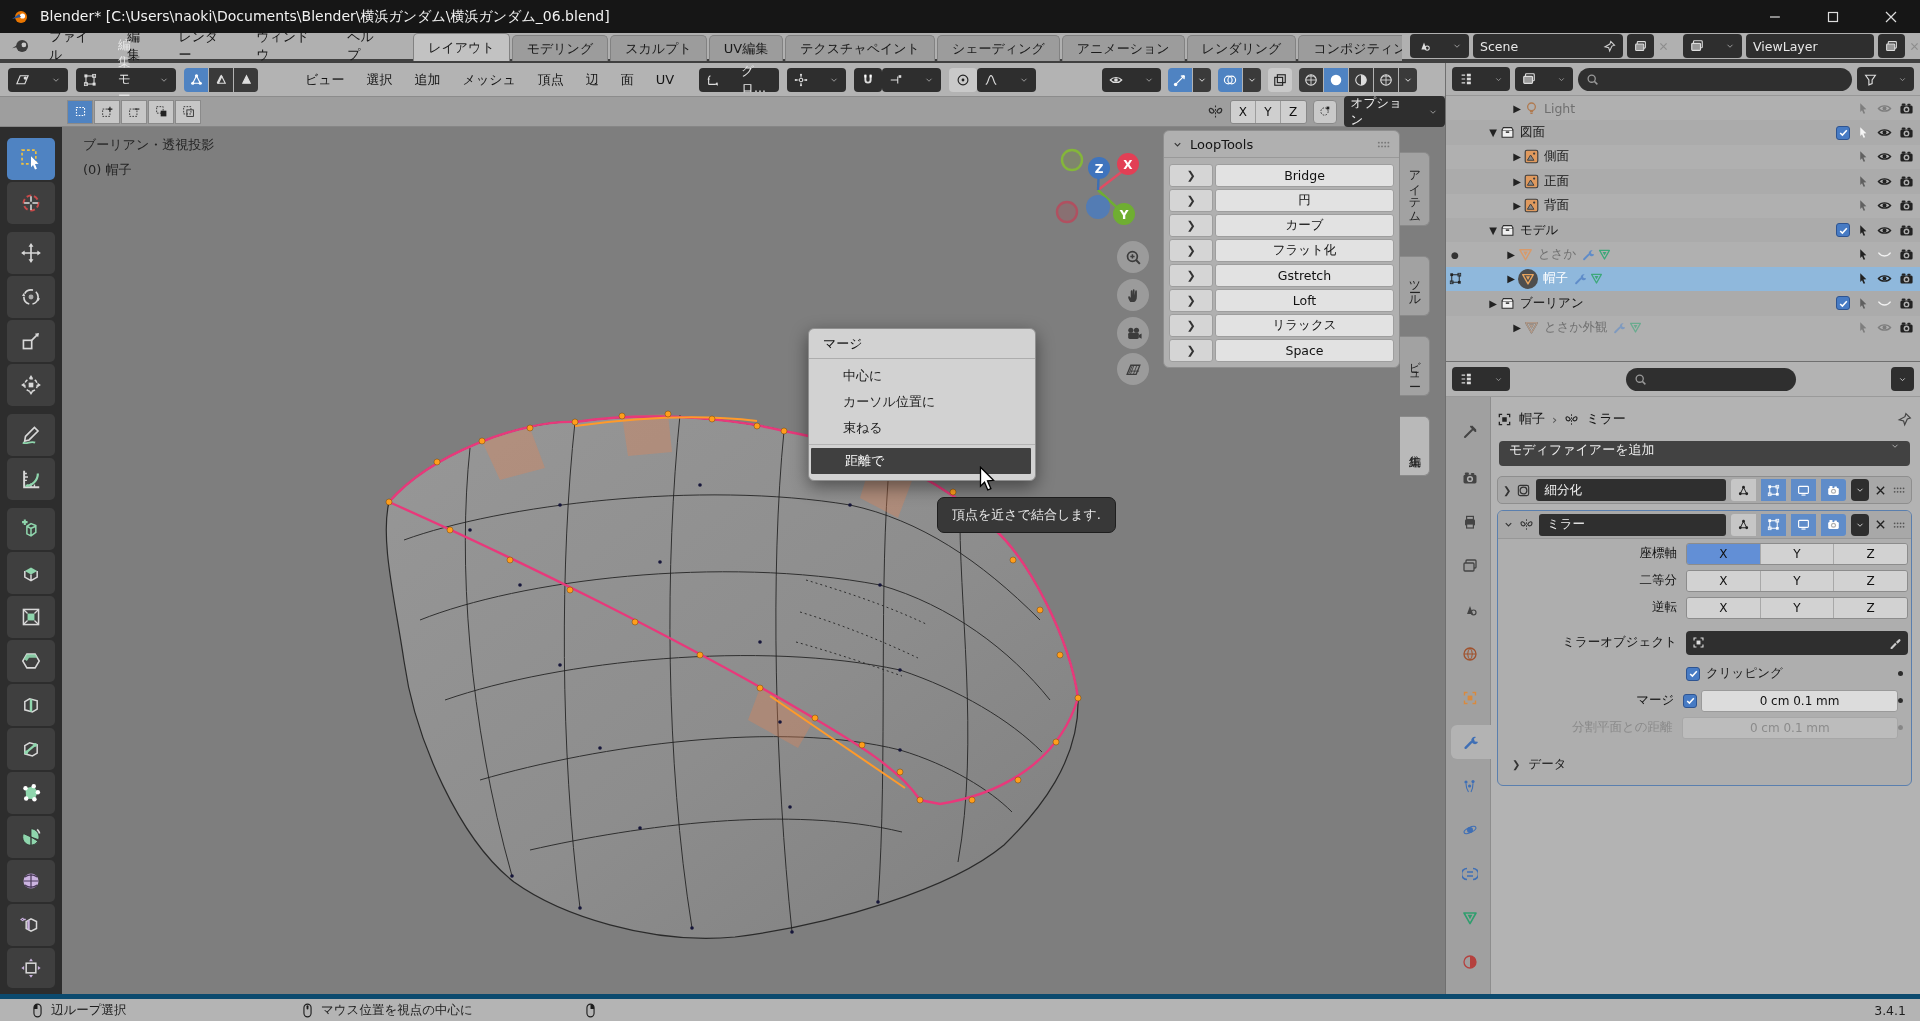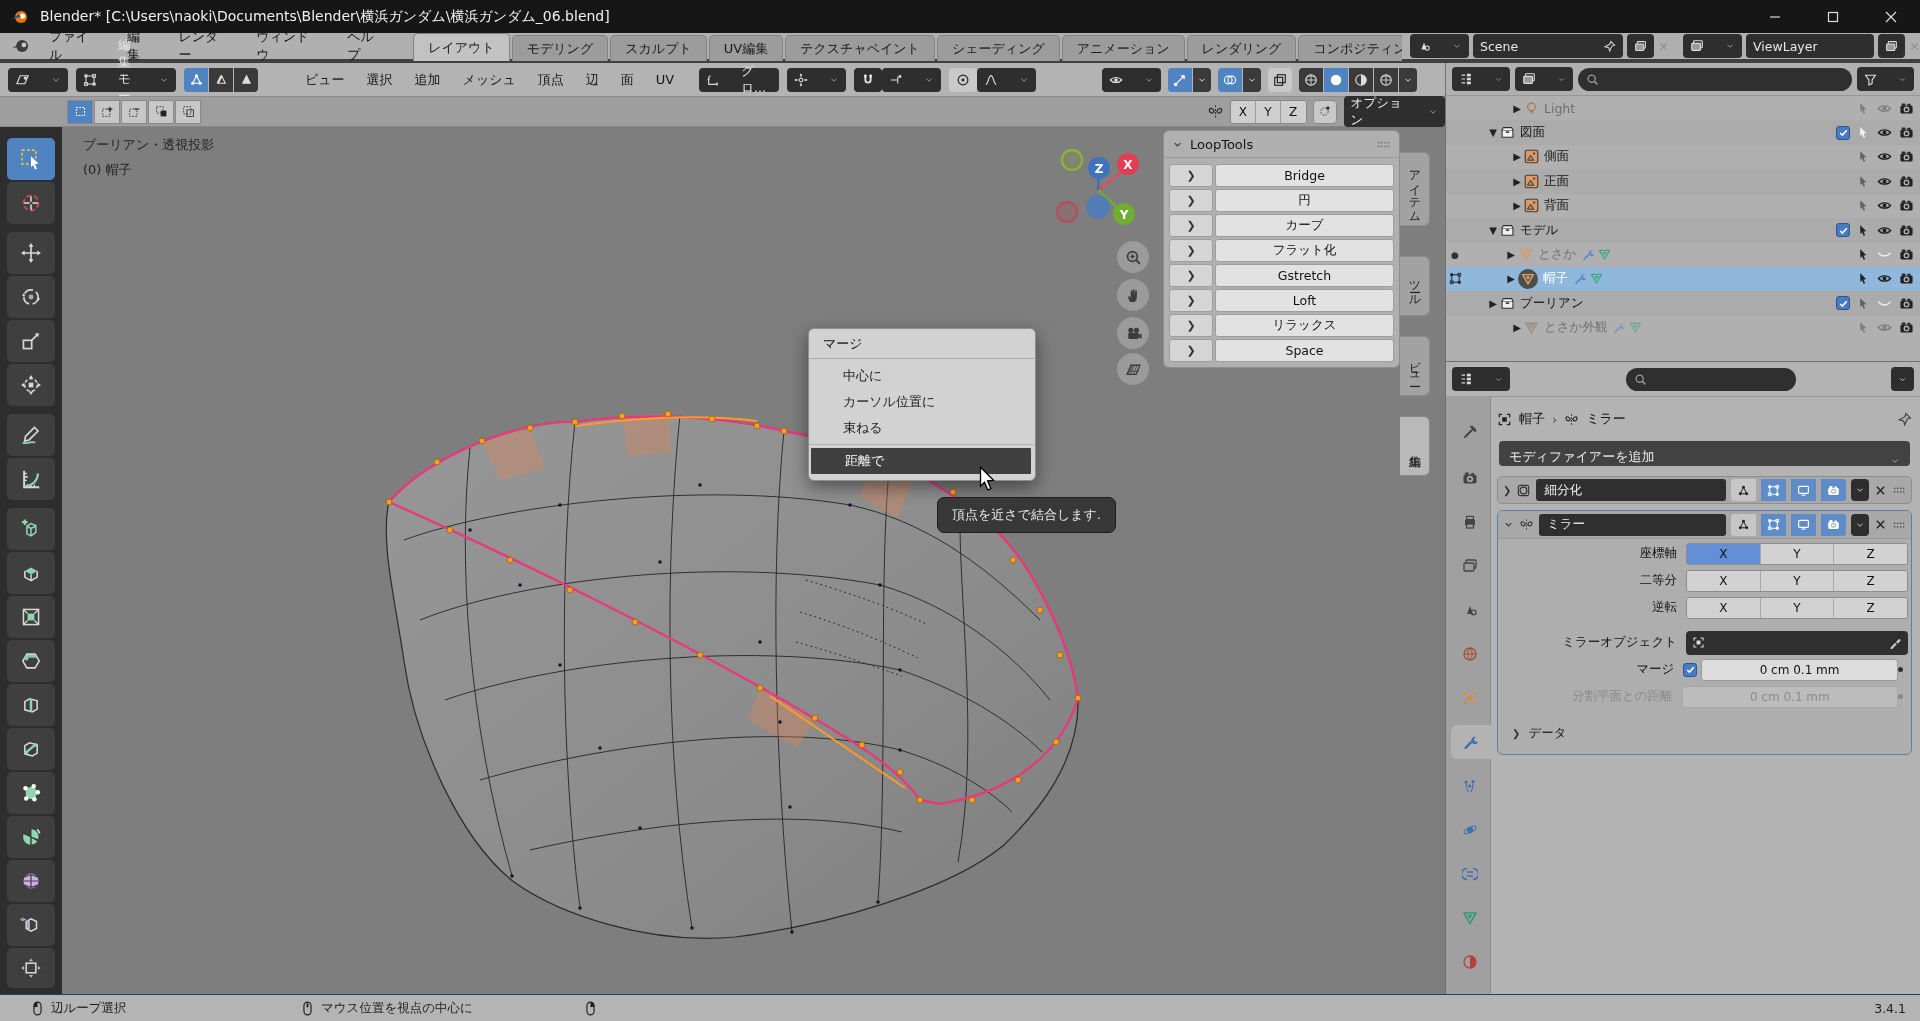--- a/index.html
+++ b/index.html
@@ -79,39 +79,39 @@
   .chkbx{width:14px;height:14px;background:#477bc4;border-radius:3px;border:1px solid #2e5491;display:flex;align-items:center;justify-content:center}
 
   
   .props{position:absolute;left:1445px;top:362px;width:475px;height:632px;background:#b3b3b3;border-left:1px solid #6f6f6f}
   .phead{height:35px;display:flex;align-items:center;padding:0 6px;gap:6px;border-bottom:1px solid #9a9a9a}
   .ptabs{position:absolute;left:0;top:35px;width:45px;height:597px;background:#a0a0a0;border-right:1px solid #8d8d8d}
   .ptab{position:absolute;left:3px;width:42px;height:34px;display:flex;align-items:center;justify-content:center;color:#3a3a3a}
   .ptab.on{background:#b3b3b3;border-radius:6px 0 0 6px;left:5px;width:40px}
   .pbody{position:absolute;left:45px;top:35px;right:0;bottom:0;padding:8px 8px 0 6px}
   .crumb{display:flex;align-items:center;gap:7px;height:28px;color:#141414}
-  .addmod{height:25px;background:#424242;border-radius:4px;color:#ececec;display:flex;align-items:flex-end;justify-content:space-between;padding:0 10px;margin:8px 2px 10px 2px}
+  .addmod{height:25px;background:#424242;border-radius:4px;color:#ececec;display:flex;align-items:flex-start;justify-content:space-between;padding:0 10px;margin:8px 2px 10px 2px}
   .modhead{height:28px;display:flex;align-items:center;gap:5px;padding:0 5px;background:#a8a8a8;border:1px solid #8e8e8e;border-radius:5px}
   .namef{flex:1;height:22px;background:#2f2f2f;border-radius:3px;color:#f0f0f0;display:flex;align-items:center;padding:0 8px;font-size:12.5px}
   .mico{width:25px;height:22px;display:flex;align-items:center;justify-content:center;background:#c6c6c6;color:#222}
   .mico.b{background:#5f8cc9;color:#fff}
   .mirpanel{border:1px solid #5a7fae;border-radius:6px;margin-top:6px;background:#aeaeae;padding-bottom:8px}
   .prow{display:flex;align-items:center;height:25px;margin-top:2px}
   .plab{width:188px;text-align:right;padding-right:9px;color:#141414;font-size:12.5px}
   .seg{display:flex;width:222px;height:22px;border-radius:3px;overflow:hidden;border:1px solid #8c8c8c}
   .seg div{flex:1;background:#d2d2d2;display:flex;align-items:center;justify-content:center;font-size:12px;color:#111;border-right:1px solid #a8a8a8}
   .seg div:last-child{border-right:none}
   .seg .on{background:#628fd6}
   .valf{height:22px;background:#dcdcdc;border:1px solid #9a9a9a;border-radius:3px;display:flex;align-items:center;justify-content:center;font-size:12px;color:#111}
   .valf.dis{background:#bcbcbc;color:#8b8b8b;border-color:#a7a7a7}
   .dot{width:5px;height:5px;border-radius:50%;background:#2c2c2c;margin-left:10px}
   .objf{width:222px;height:24px;background:#2f2f2f;border-radius:4px;display:flex;align-items:center;padding:0 6px;color:#ddd}
 
   
-  .statusbar{position:absolute;left:0;top:994px;width:1920px;height:27px;background:#b4b4b4;border-top:1px solid #0c4a6e;display:flex;align-items:center;color:#1d1d1d;font-size:12.5px}
+  .statusbar{position:absolute;left:0;top:994px;width:1920px;height:27px;background:#b4b4b4;border-top:5px solid #0c4a6e;display:flex;align-items:center;color:#1d1d1d;font-size:12.5px}
   .sgrp{display:flex;align-items:center;gap:6px;position:absolute}
 </style>
 </head>
 <body>
 
 <svg width="0" height="0" style="position:absolute">
 <defs>
 <symbol id="s-chev" viewBox="0 0 16 16">
         <path d="M4 6 l4 4 4-4" fill="none" stroke="currentColor" stroke-width="1.6"></path>
       </symbol>
@@ -1530,20 +1530,30 @@
           <svg class="ic" width="13" height="13" viewBox="0 0 16 16">
               <use href="#s-obj" color="#ddd"></use>
             </svg>
           <span style="margin-left:auto">
               <svg class="ic" width="13" height="13" viewBox="0 0 16 16">
                 <use href="#s-eyedrop" color="#ccc"></use>
               </svg>
             </span>
         </div>
       </div>
+      <div class="prow" style="margin-top:6px">
+        <div class="plab"></div>
+        <div class="chkbx">
+            <svg class="ic" width="11" height="11" viewBox="0 0 16 16">
+              <use href="#s-check"></use>
+            </svg>
+          </div>
+        <span style="margin-left:6px;font-size:12.5px">クリッピング</span>
+        <div class="dot" style="margin-left:auto;margin-right:8px"></div>
+      </div>
       <div class="prow">
         <div class="plab">マージ</div>
         <div class="chkbx">
             <svg class="ic" width="11" height="11" viewBox="0 0 16 16">
               <use href="#s-check"></use>
             </svg>
           </div>
         <div class="valf" style="width:200px;margin-left:4px">0 cm 0.1 mm</div>
         <div class="dot" style="margin-left:auto;margin-right:8px"></div>
       </div>

